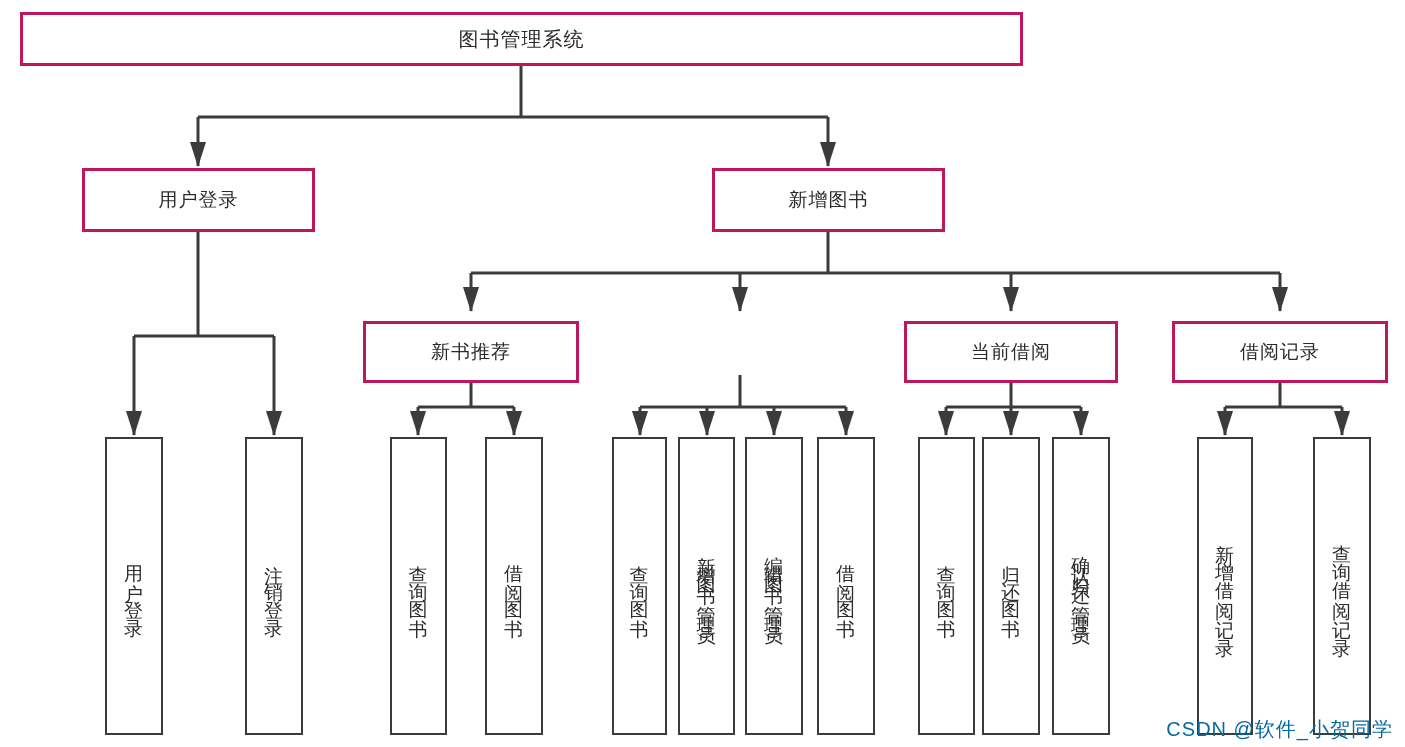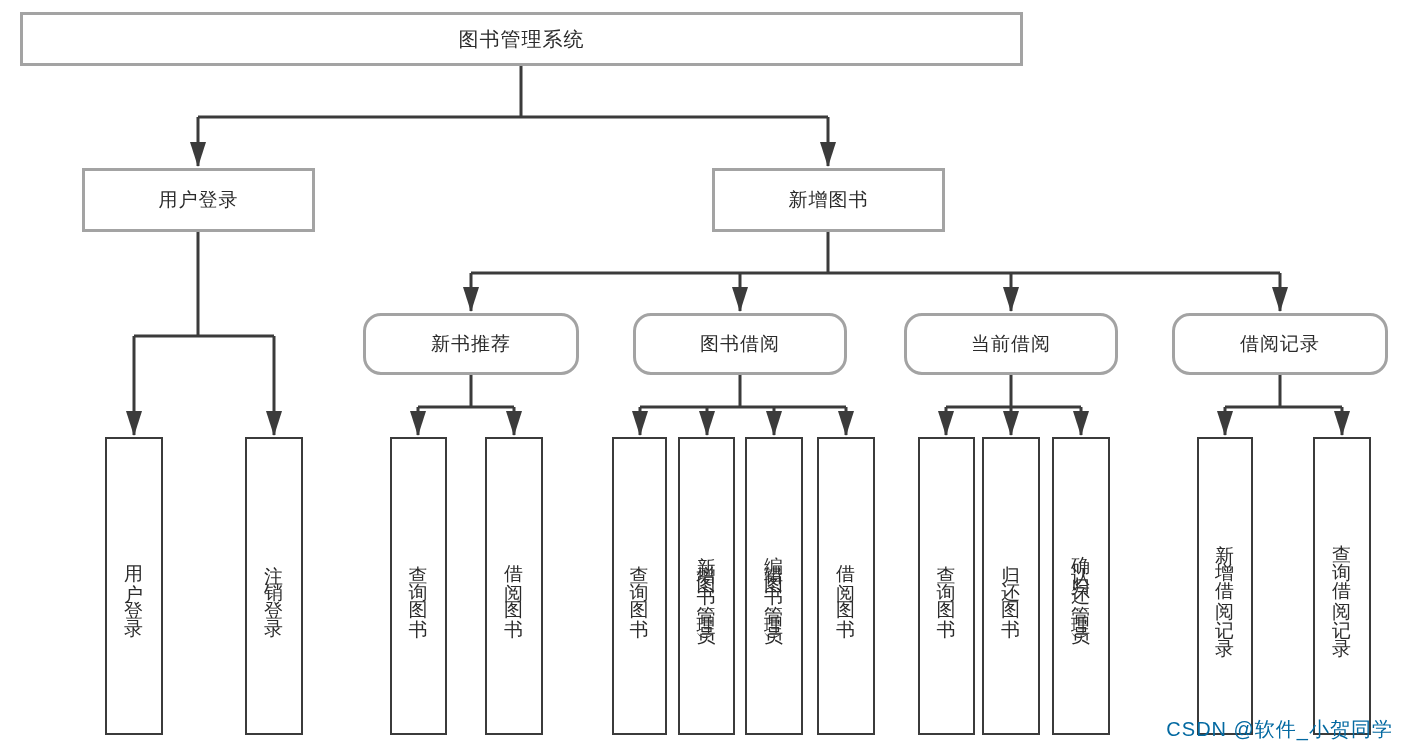--- a/index.html
+++ b/index.html
@@ -17,37 +17,37 @@
   }
   #connectors {
     position: absolute;
     left: 0; top: 0;
     width: 1405px;
     height: 747px;
   }
   .box {
     position: absolute;
     background: #ffffff;
-    border: 3px solid #a3a3a3;
+    border: 3px solid #be185d;
     display: flex;
     align-items: center;
     justify-content: center;
     font-size: 19px;
     color: #2b2b2b;
     letter-spacing: 1px;
     box-sizing: content-box;
     text-align: center;
   }
   .box.root {
     left: 20px; top: 12px;
     width: 997px; height: 48px;
     font-size: 20px;
   }
   .box.l2 { top: 168px; width: 227px; height: 58px; }
-  .box.l3 { top: 313px; height: 56px; border-radius: 18px; }
+  .box.l3 { top: 321px; height: 56px; }
   .leaf {
     position: absolute;
     top: 437px;
     height: 294px;
     background: #ffffff;
     border: 2px solid #3b3b3b;
     display: flex;
     align-items: center;
     justify-content: center;
     box-sizing: content-box;
@@ -125,23 +125,20 @@
   <div class="box l2" style="left:82px;">
     <span>用户登录</span>
   </div>
   <div class="box l2" style="left:712px;">
     <span>新增图书</span>
   </div>
 
   <div class="box l3" style="left:363px; width:210px;">
     <span>新书推荐</span>
   </div>
-  <div class="box l3" style="left:633px; width:208px;">
-    <span>图书借阅</span>
-  </div>
   <div class="box l3" style="left:904px; width:208px;">
     <span>当前借阅</span>
   </div>
   <div class="box l3" style="left:1172px; width:210px;">
     <span>借阅记录</span>
   </div>
 
   <div class="leaf short" style="left:105px; width:54px;">
     <span class="vtext">用户登录</span>
   </div>

